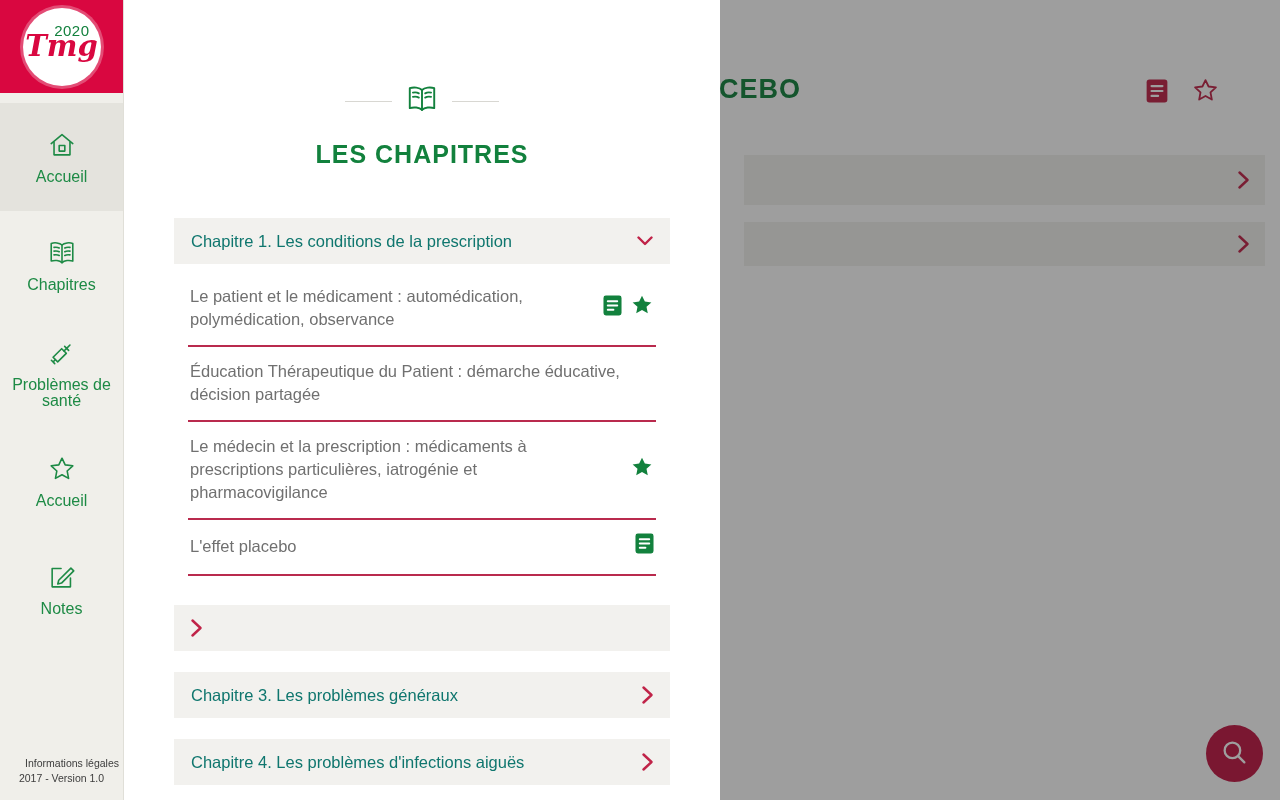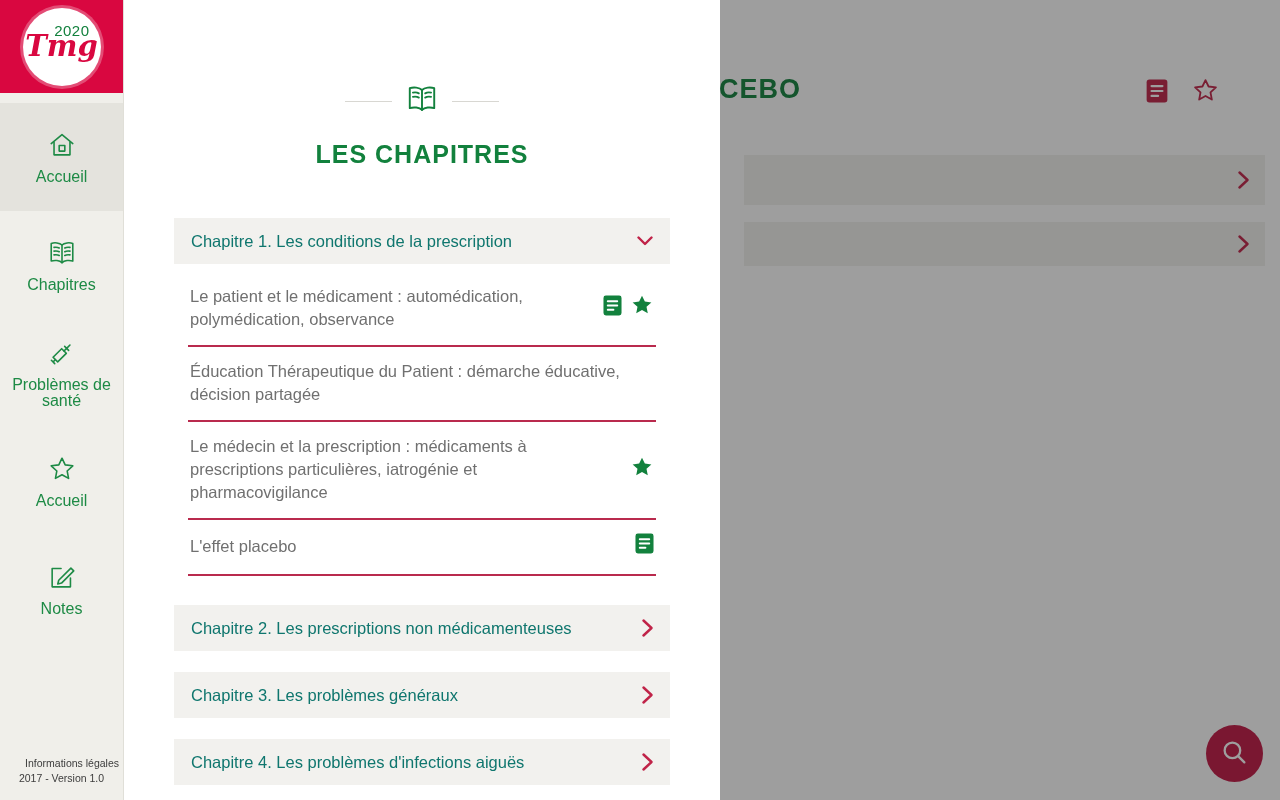--- a/index.html
+++ b/index.html
@@ -250,21 +250,20 @@
                 <rect x="4" y="14.5" width="8" height="2" rx="1" fill="#fff"></rect>
               </svg>
             </span>
           </span>
         </li>
       </ul>
     </div>
 
     <div class="chapter">
       <button class="chapter-header">
-        <span>Chapitre 2. Les prescriptions non médicamenteuses</span>
         <span class="chev">
           <svg width="11" height="18" viewBox="0 0 11 18">
               <path d="M1.5 1.5 L9.5 9 L1.5 16.5" fill="none" stroke="currentColor" stroke-width="2.4" stroke-linecap="round" stroke-linejoin="round"></path>
             </svg>
         </span>
       </button>
     </div>
 
     <div class="chapter">
       <button class="chapter-header">

